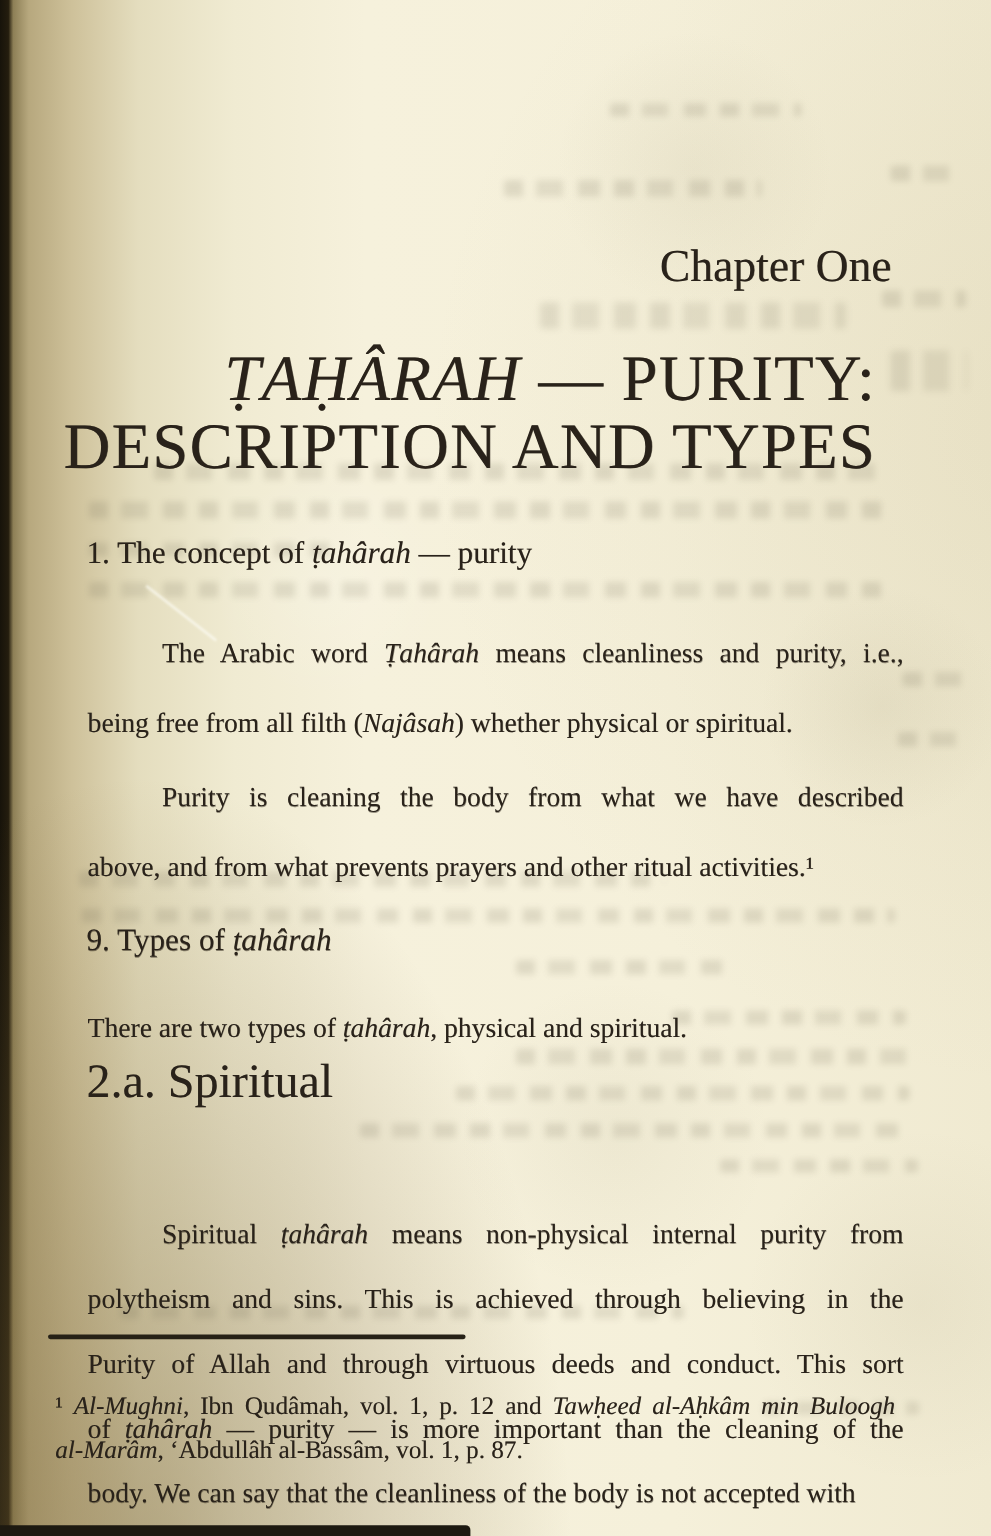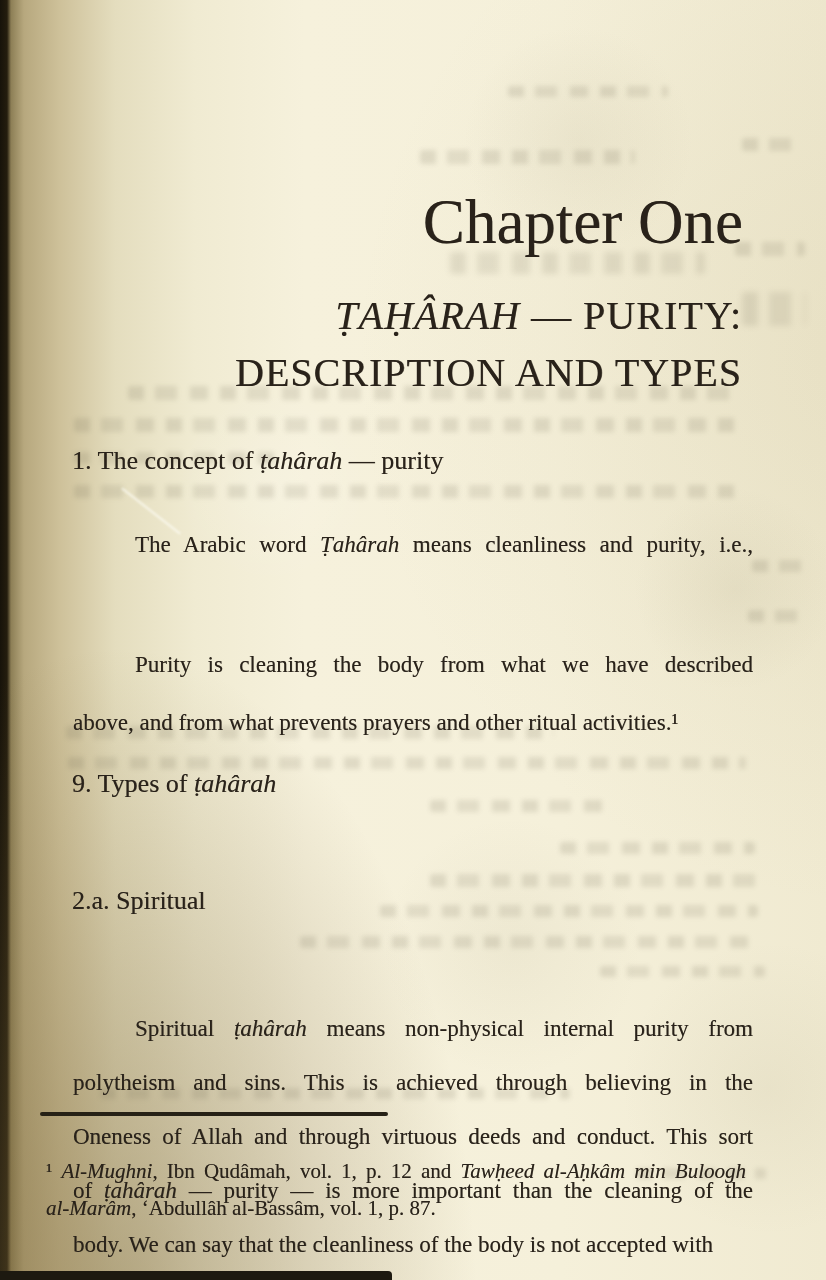--- a/index.html
+++ b/index.html
@@ -35,35 +35,35 @@
   .smudge{
     position:absolute;border-radius:3px;filter:blur(2.6px);opacity:.42;
     background:repeating-linear-gradient(90deg,
       rgba(110,104,82,.40) 0 16px, transparent 16px 27px,
       rgba(110,104,82,.34) 27px 49px, transparent 49px 62px,
       rgba(110,104,82,.38) 62px 80px, transparent 80px 92px);
   }
   .smudge.tall{filter:blur(3.2px);opacity:.38;}
   h1,h2,h3{margin:0;padding:0;font-weight:normal;}
   .chapter{
-    position:absolute;top:196px;right:83px;font-size:63px;line-height:52px;
+    position:absolute;top:196px;right:83px;font-size:38px;line-height:52px;
     white-space:nowrap;text-shadow:.3px .3px .5px rgba(43,36,24,.55);
   }
   .doc-title{
-    position:absolute;top:287px;right:84px;text-align:right;
-    font-size:40px;line-height:57px;letter-spacing:1px;white-space:nowrap;
+    position:absolute;top:287px;right:96px;text-align:right;
+    font-size:54px;line-height:57px;letter-spacing:1px;white-space:nowrap;
     text-shadow:.4px .4px .5px rgba(43,36,24,.6);
   }
   .h-sec{
     position:absolute;left:72px;font-size:26px;line-height:40px;white-space:nowrap;
     text-shadow:.3px .3px .4px rgba(43,36,24,.5);
   }
   #sec1-h{top:441px;}
   #sec2-h{top:764px;}
-  #sec2a-h{top:884px;font-size:26px;line-height:34px;}
+  #sec2a-h{top:884px;font-size:40px;line-height:34px;}
   .para{
     position:absolute;left:73px;width:680px;font-size:23px;
     text-shadow:.3px .3px .4px rgba(43,36,24,.45);
   }
   #p1{top:506px;line-height:38px;}
   #p2{top:585px;line-height:38px;}
   #p3{top:626px;line-height:38px;}
   #p4{top:818px;line-height:38px;}
   #p5{top:992px;line-height:34px;}
   .para .line{text-align:justify;text-align-last:justify;margin-top:20px;}
@@ -118,35 +118,39 @@
 
   <div class="doc-title">
     <div><i>ṬAḤÂRAH</i><span> — PURITY:</span></div>
     <div><span>DESCRIPTION AND TYPES</span></div>
   </div>
 
   <h2 id="sec1-h" class="h-sec"><span>1. The concept of </span><i>ṭahârah</i><span> — purity</span></h2>
 
   <div id="p1" class="para indent">
       <div class="line"><span>The Arabic word </span><i>Ṭahârah</i><span> means cleanliness and purity, i.e.,</span></div>
+      <div class="line last"><span>being free from all filth (</span><i>Najâsah</i><span>) whether physical or spiritual.</span></div>
     </div>
   <div id="p3" class="para indent">
       <div class="line"><span>Purity is cleaning the body from what we have described</span></div>
       <div class="line last"><span>above, and from what prevents prayers and other ritual activities.¹</span></div>
     </div>
 
   <h2 id="sec2-h" class="h-sec"><span>9. Types of </span><i>ṭahârah</i></h2>
 
+  <div id="p4" class="para">
+      <div class="line last"><span>There are two types of </span><i>ṭahârah</i><span>, physical and spiritual.</span></div>
+    </div>
 
   <h3 id="sec2a-h" class="h-sec"><span>2.a. Spiritual</span></h3>
 
   <div id="p5" class="para indent">
       <div class="line"><span>Spiritual </span><i>ṭahârah</i><span> means non-physical internal purity from</span></div>
       <div class="line"><span>polytheism and sins. This is achieved through believing in the</span></div>
-      <div class="line"><span>Oneness of Allah and through virtuous deeds and conduct. This sort</span></div>
+      <div class="line"><span>Purity of Allah and through virtuous deeds and conduct. This sort</span></div>
       <div class="line"><span>of </span><i>ṭahârah</i><span> — purity — is more important than the cleaning of the</span></div>
       <div class="line last"><span>body. We can say that the cleanliness of the body is not accepted with</span></div>
     </div>
 
   <div class="fn-rule"></div>
   <div class="footnote">
       <div class="line"><span>¹ </span><i>Al-Mughni</i><span>, Ibn Qudâmah, vol. 1, p. 12 and </span><i>Tawḥeed al-Aḥkâm min Buloogh</i></div>
       <div class="line last"><i>al-Marâm</i><span>, ‘Abdullâh al-Bassâm, vol. 1, p. 87.</span></div>
     </div>
 

